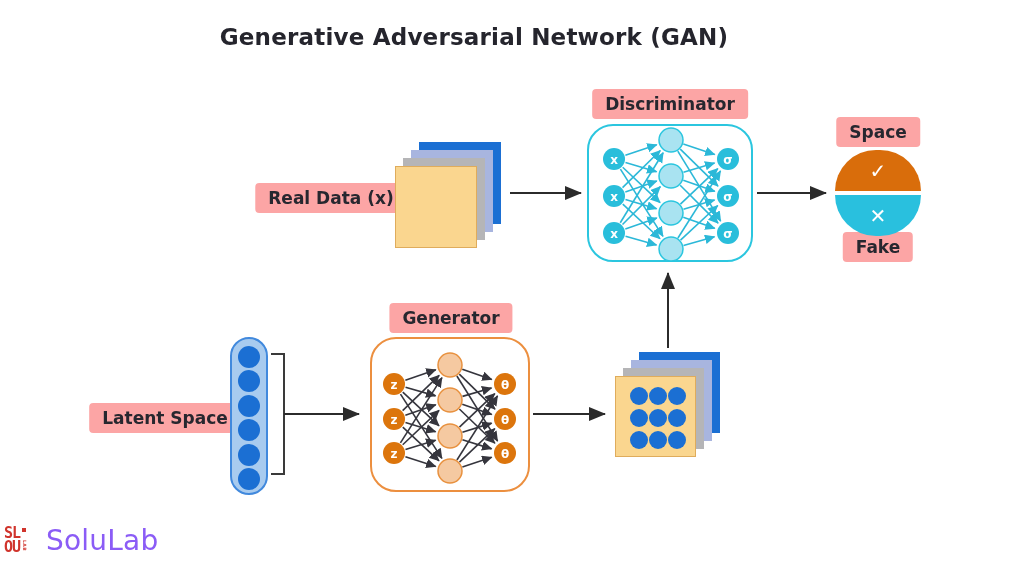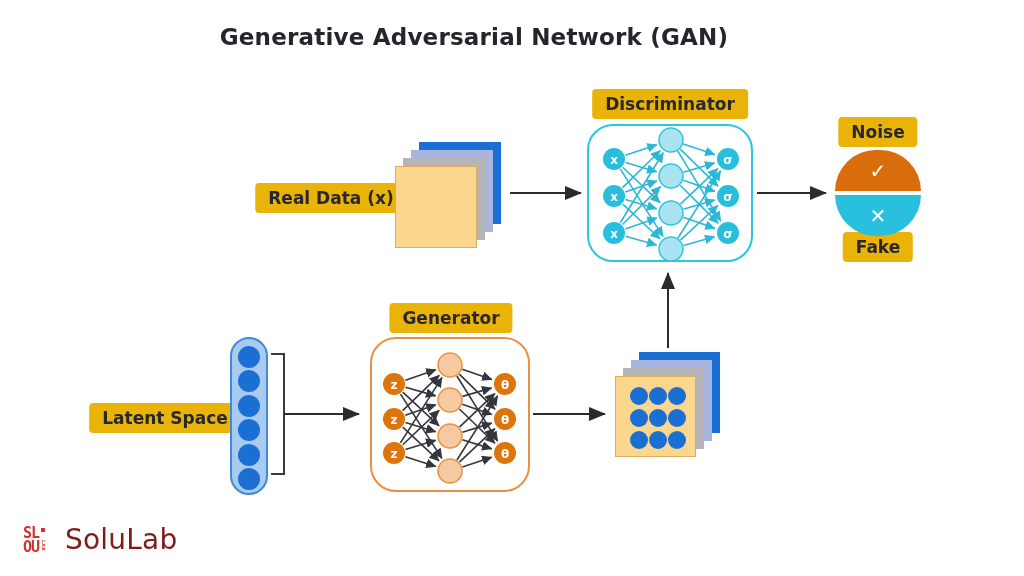--- a/index.html
+++ b/index.html
@@ -7,21 +7,21 @@
   .page {
     position:relative; width:948px; height:576px; background:#ffffff;
     font-family:"DejaVu Sans","Liberation Sans",sans-serif; overflow:hidden;
   }
   .title {
     position:absolute; top:24px; left:0; width:100%; text-align:center;
     font-size:23px; font-weight:700; color:#25252D; letter-spacing:0.2px;
   }
   .badge {
     position:absolute; transform:translateX(-50%);
-    background:#eab308; color:#27272F; font-size:17px; font-weight:600;
+    background:#fca5a5; color:#27272F; font-size:17px; font-weight:600;
     padding:5px 13px; border-radius:4px; white-space:nowrap; line-height:1.2;
   }
   .net-box {
     position:absolute; background:#ffffff; border-radius:26px;
   }
   .disc-box { left:587px; top:124px; width:166px; height:138px; border:2.5px solid #2BC6DF; }
   .gen-box  { left:370px; top:337px; width:160px; height:155px; border:2.5px solid #EC8F3F; }
   .net-box svg { position:absolute; left:0; top:0; }
 
   .sq { position:absolute; }
@@ -51,40 +51,40 @@
     color:#fff; font-size:20px; font-weight:700;
   }
   .verdict-bottom {
     height:41px; margin-top:4px; background:#29C0DE; border-radius:0 0 44px 44px;
     display:flex; align-items:center; justify-content:center;
     color:#fff; font-size:20px; font-weight:700;
   }
 
   .arrows { position:absolute; left:0; top:0; pointer-events:none; }
 
-  .logo { position:absolute; left:23px; top:523px; display:flex; align-items:flex-start; gap:8px; }
+  .logo { position:absolute; left:4px; top:523px; display:flex; align-items:flex-end; gap:8px; }
   .logo-icon { width:34px; height:34px; display:flex; flex-direction:column; justify-content:center; }
   .li-row { display:flex; align-items:flex-start; line-height:0.95; }
   .li-red { font-size:15px; font-weight:800; color:#D0342C; letter-spacing:-1px; font-family:"DejaVu Sans Mono","Liberation Mono",monospace; }
   .li-dot { width:4px; height:4px; background:#D0342C; margin:2px 0 0 2px; }
   .li-lab { font-size:4.5px; font-weight:700; color:#D0342C; writing-mode:vertical-rl; letter-spacing:0.5px; margin-left:2px; }
-  .logo-text { font-size:28px; font-weight:500; color:#7f1d1d; letter-spacing:0.2px; }
+  .logo-text { font-size:28px; font-weight:500; color:#8b5cf6; letter-spacing:0.2px; }
 </style>
 </head>
 <body>
 
 <div class="page">
 
   <div class="title">Generative Adversarial Network (GAN)</div>
 
   <div class="badge" style="left:670px; top:89px;">Discriminator</div>
   <div class="badge" style="left:331px; top:183px;">Real Data (x)</div>
   <div class="badge" style="left:451px; top:303px;">Generator</div>
   <div class="badge" style="left:165px; top:403px;text-align:center;">Latent Space</div>
-  <div class="badge" style="left:878px; top:117px;">Noise</div>
+  <div class="badge" style="left:878px; top:117px;">Space</div>
   <div class="badge" style="left:878px; top:232px;">Fake</div>
 
   <div class="sq rd-blue"></div>
   <div class="sq rd-peri"></div>
   <div class="sq rd-gray"></div>
   <div class="sq rd-tan"></div>
 
   <div class="sq fd-blue"></div>
   <div class="sq fd-peri"></div>
   <div class="sq fd-gray"></div>

